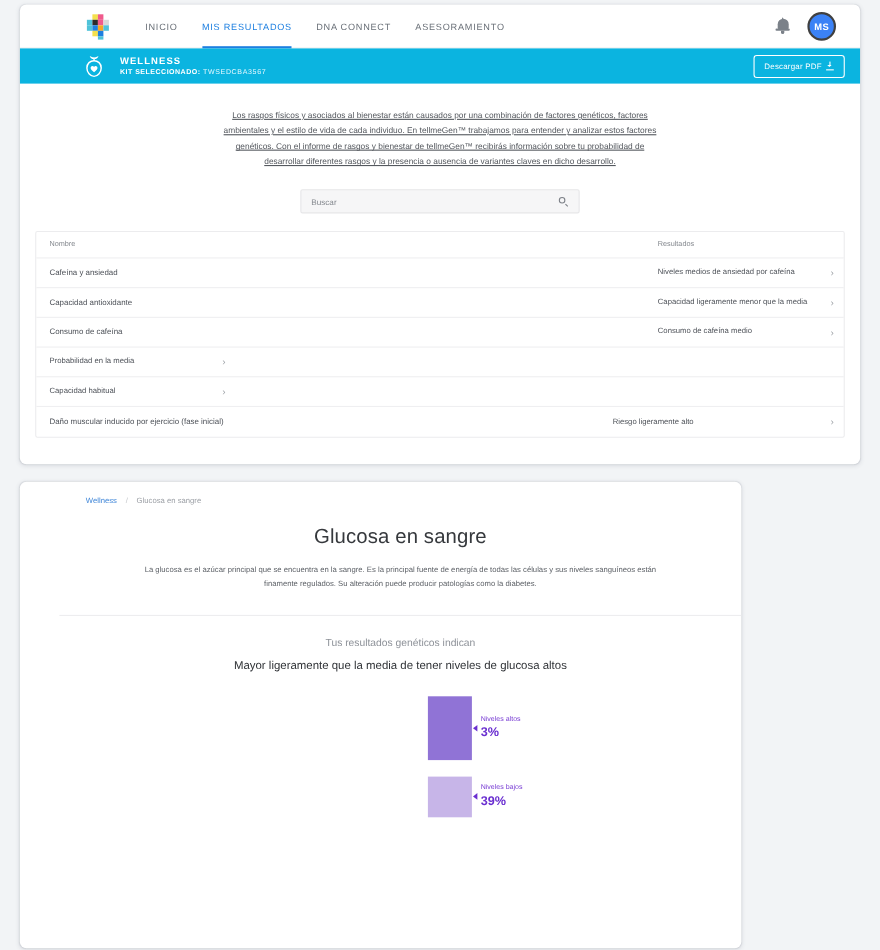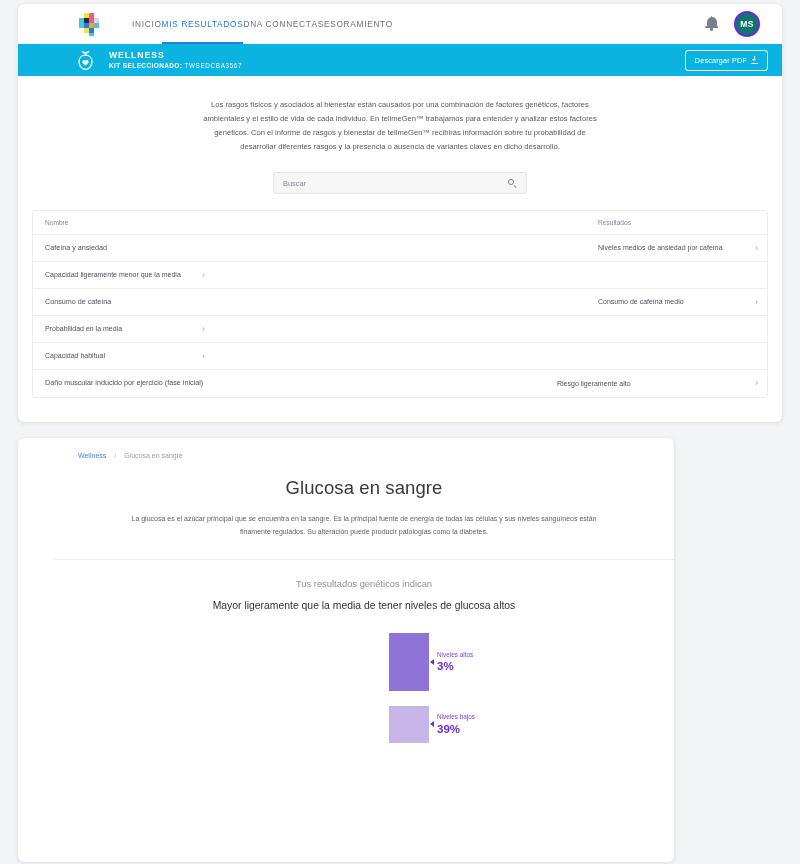--- a/index.html
+++ b/index.html
@@ -25,21 +25,21 @@
   .navbar {
     height: 40px;
     display: flex;
     align-items: center;
     padding: 0 22px 0 60px;
     position: relative;
     border-bottom: 1px solid #f0f0f0;
   }
   .logo { width: 22px; height: 22px; position: relative; flex: 0 0 auto; }
   .logo i { position: absolute; display: block; }
-  .nav-links { display: flex; align-items: center; margin-left: 32px; height: 40px; }
+  .nav-links { display: flex; align-items: center; gap: 22px; margin-left: 32px; height: 40px; }
   .nav-link {
     font-size: 8.3px;
     letter-spacing: .7px;
     color: #6a7078;
     text-decoration: none;
     line-height: 40px;
     height: 40px;
     display: block;
     white-space: nowrap;
     font-weight: 400;
@@ -49,22 +49,22 @@
   .bell { width: 13px; height: 15px; position: relative; }
   .bell .body {
     position: absolute; left: 1.5px; top: 1px; width: 10px; height: 10px;
     background: #7b8189; border-radius: 5px 5px 2px 2px;
   }
   .bell .lip { position: absolute; left: 0; top: 10px; width: 13px; height: 1.6px; background: #7b8189; border-radius: 1px; }
   .bell .clap { position: absolute; left: 4.6px; top: 12px; width: 3.8px; height: 2.6px; background: #7b8189; border-radius: 0 0 3px 3px; }
   .bell .stem { position: absolute; left: 5.6px; top: -0.5px; width: 1.8px; height: 2px; background: #7b8189; border-radius: 1px; }
   .avatar {
     width: 26px; height: 26px; border-radius: 50%;
-    background: #0f766e;
-    border: 2px solid #6d28d9;
+    background: #3b82f6;
+    border: 2px solid #404040;
     color: #fff; font-size: 8.5px; font-weight: 700; letter-spacing: .3px;
     display: flex; align-items: center; justify-content: center;
   }
 
   
   .banner {
     background: #0bb4e0;
     height: 32px;
     display: flex;
     align-items: center;
@@ -100,20 +100,21 @@
   }
   .dl-icon .ln { position: absolute; left: 0; top: 6.8px; width: 7px; height: 1.2px; background: #fff; }
 
   
   .intro {
     padding: 22px 178px 0 178px;
     text-align: center;
     font-size: 7.6px;
     line-height: 1.85;
     color: #55595f;
+    text-decoration: underline;
   }
 
   
   .search-wrap { display: flex; justify-content: center; margin-top: 18px; }
   .search-box {
     width: 254px; height: 22px;
     background: #f6f6f7;
     border: 1px solid #e6e6e8;
     border-radius: 2px;
     display: flex; align-items: center;
@@ -264,20 +265,21 @@
         <div class="tcell tcell-res">Resultados</div>
         <div class="chev"></div>
       </div>
 
       <div class="trow">
         <div class="tcell-name">Cafeína y ansiedad</div>
         <div class="tcell-res">Niveles medios de ansiedad por cafeína</div>
         <div class="chev">›</div>
       </div>
       <div class="trow">
+        <div class="tcell-name">Capacidad antioxidante</div>
         <div class="tcell-res">Capacidad ligeramente menor que la media</div>
         <div class="chev">›</div>
       </div>
       <div class="trow">
         <div class="tcell-name">Consumo de cafeína</div>
         <div class="tcell-res">Consumo de cafeína medio</div>
         <div class="chev">›</div>
       </div>
       <div class="trow">
         <div class="tcell-res">Probabilidad en la media</div>

